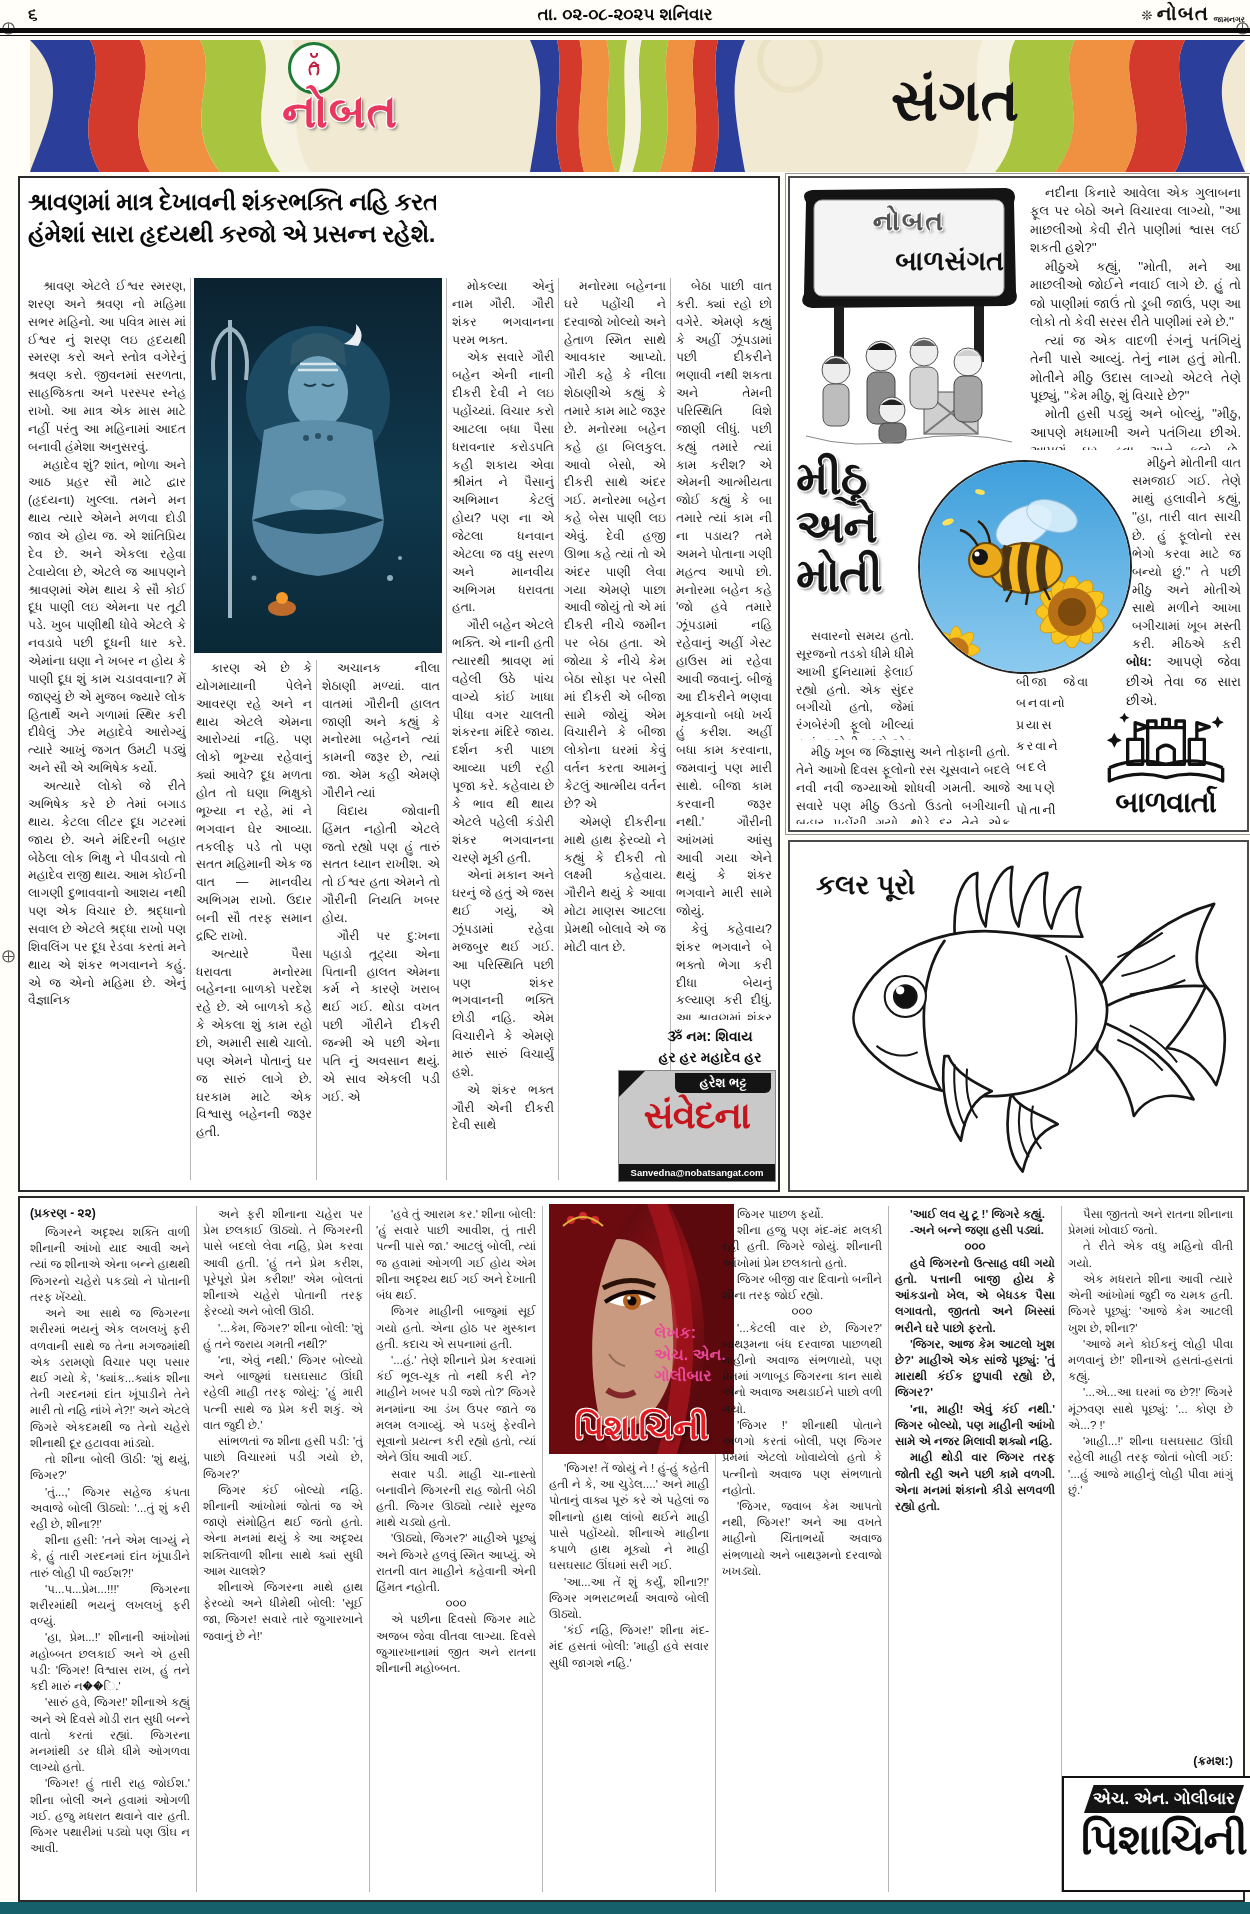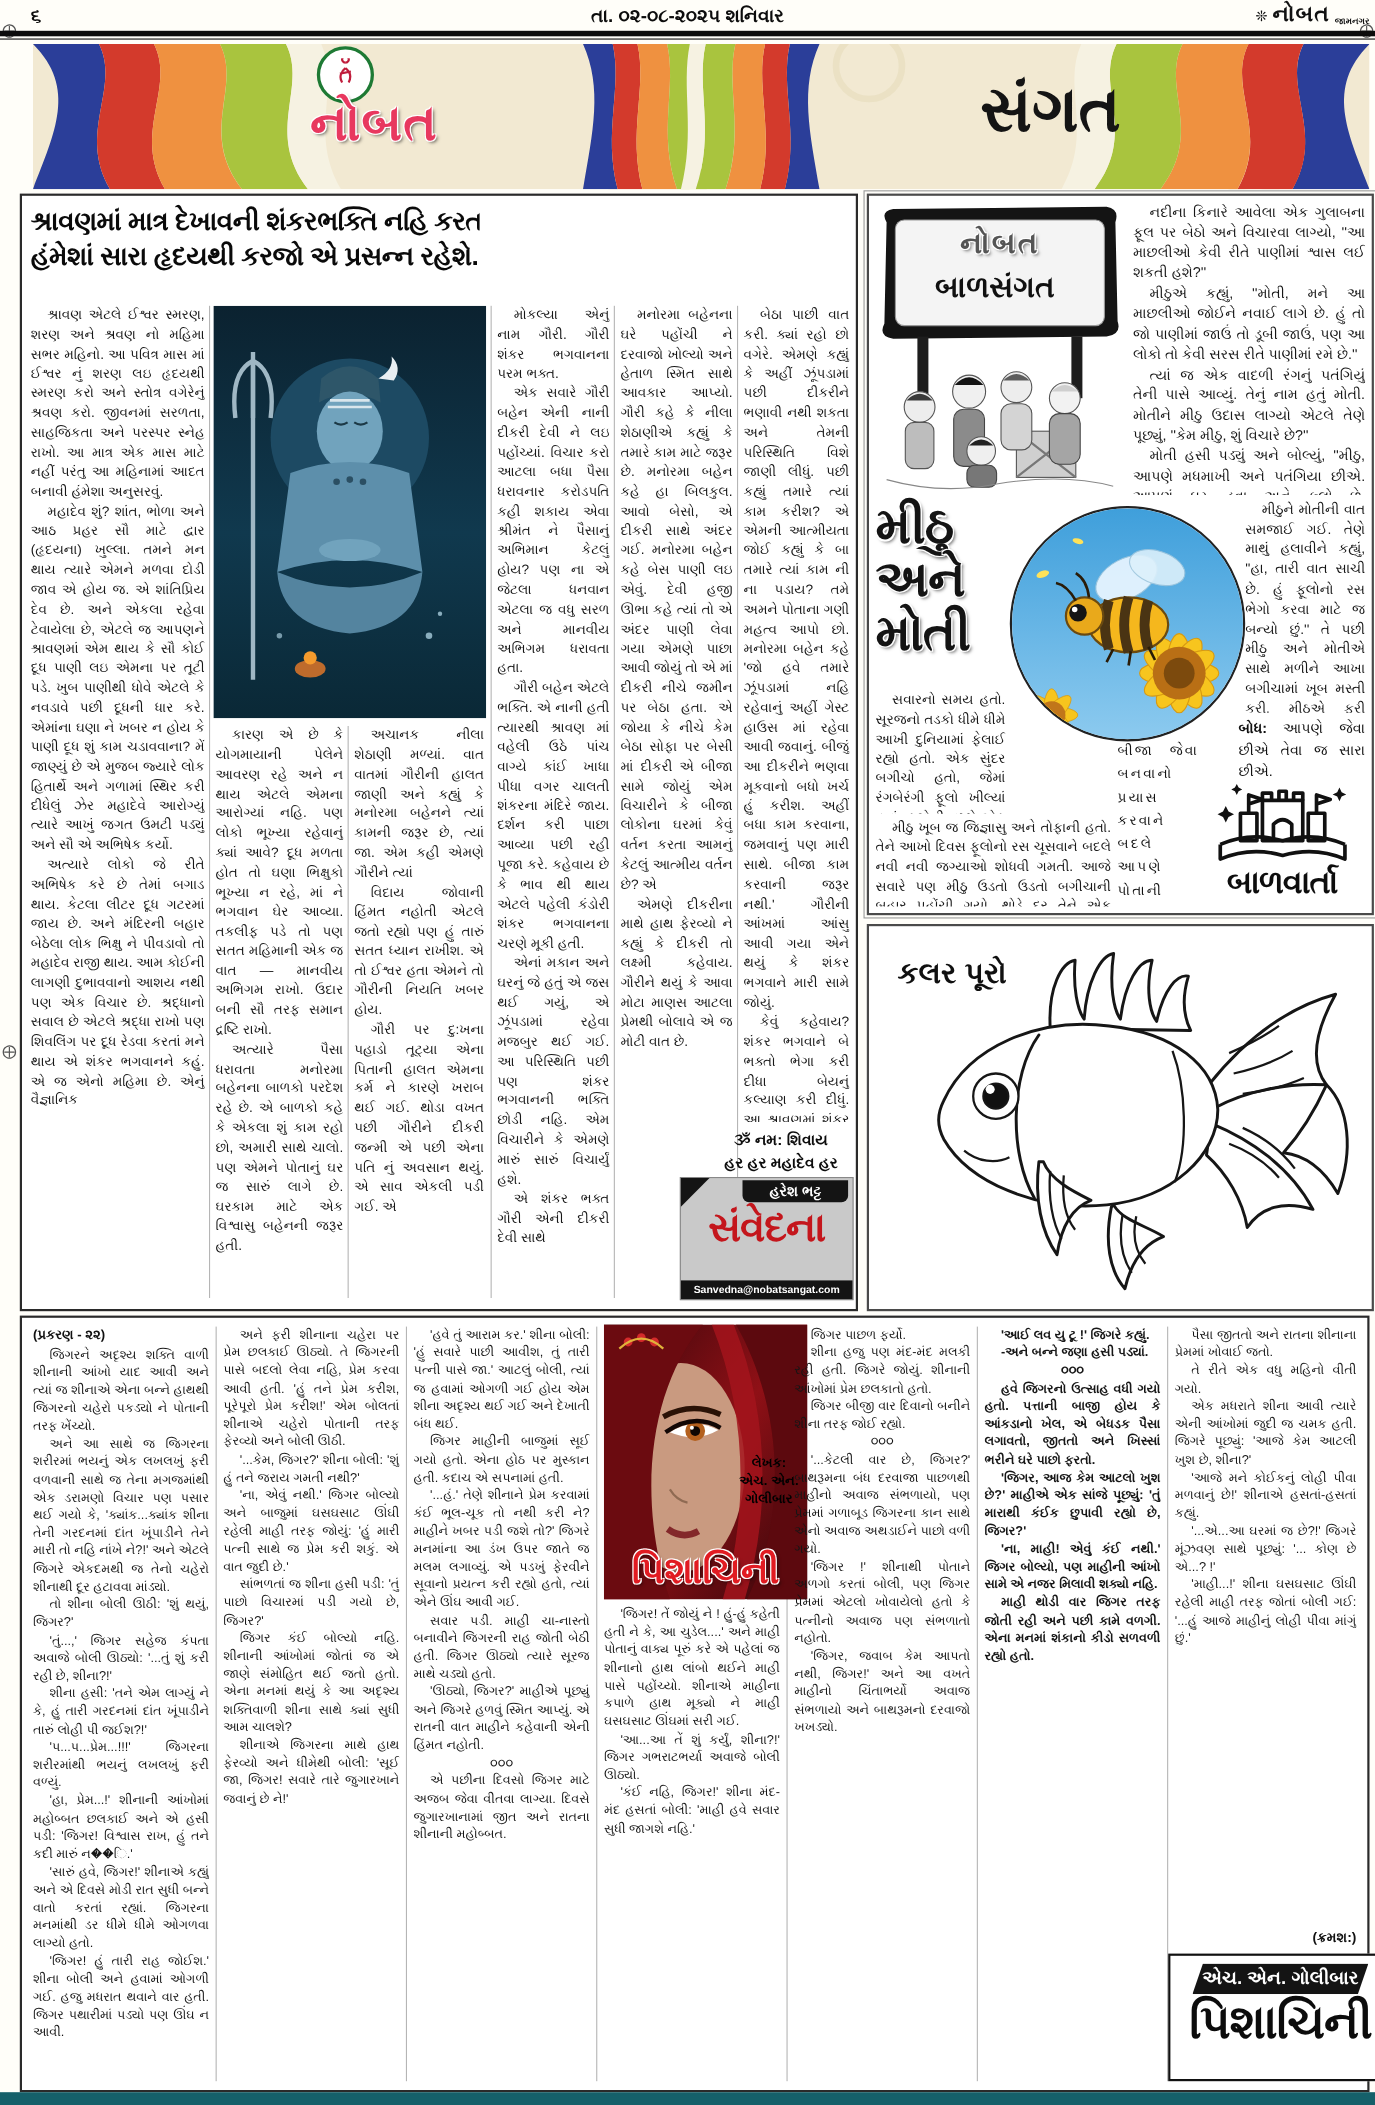--- a/index.html
+++ b/index.html
@@ -181,21 +181,21 @@
           <rect x="114" y="183" width="28" height="42" rx="9" fill="#d4d4d4" stroke="#555"></rect>
         <circle cx="172" cy="178" r="14" fill="#f2f2f2" stroke="#555"></circle>
           <path d="M160,172 q12,-12 24,0" fill="#cfcfcf"></path>
           <rect x="158" y="192" width="28" height="46" rx="9" fill="#a5a5a5" stroke="#444"></rect>
         <circle cx="96" cy="226" r="13" fill="#efefef" stroke="#555"></circle>
           <path d="M85,221 q11,-11 22,0" fill="#222"></path>
           <rect x="83" y="239" width="27" height="20" rx="7" fill="#777" stroke="#444"></rect>
         <path d="M10,252 q50,14 100,4 q60,-10 106,2" stroke="#888" fill="none"></path>
       </svg>
       <div class="abs outline-w" style="left:18px;top:22px;width:190px;text-align:center;font-size:27px;font-weight:900;color:#555;letter-spacing:2px;">નોબત</div>
-      <div class="abs" style="left:18px;top:62px;width:190px;text-align:left;font-size:27px;font-weight:900;color:#101010;padding-left:36px;">બાળસંગત</div>
+      <div class="abs" style="left:18px;top:62px;width:190px;text-align:right;font-size:27px;font-weight:900;color:#101010;">બાળસંગત</div>
     </div>
 
     <div class="col" style="left:240px;top:6px;width:211px;height:266px;font-size:13px;line-height:1.42;">
         <p>નદીના કિનારે આવેલા એક ગુલાબના ફૂલ પર બેઠો અને વિચારવા લાગ્યો, ''આ માછલીઓ કેવી રીતે પાણીમાં શ્વાસ લઈ શકતી હશે?''</p>
         <p>મીઠુએ કહ્યું, ''મોતી, મને આ માછલીઓ જોઈને નવાઈ લાગે છે. હું તો જો પાણીમાં જાઉં તો ડૂબી જાઉં, પણ આ લોકો તો કેવી સરસ રીતે પાણીમાં રમે છે.''</p>
         <p>ત્યાં જ એક વાદળી રંગનું પતંગિયું તેની પાસે આવ્યું. તેનું નામ હતું મોતી. મોતીને મીઠુ ઉદાસ લાગ્યો એટલે તેણે પૂછ્યું, ''કેમ મીઠુ, શું વિચારે છે?''</p>
         <p>મોતી હસી પડ્યું અને બોલ્યું, ''મીઠુ, આપણે મધમાખી અને પતંગિયા છીએ. આપણું ઘર હવા અને ફૂલો છે. માછલીઓનું ઘર પાણી છે. આપણે બધા અલગ અલગ છીએ, પણ બધાનું પોતપોતાનું આગવું સ્થાન છે. જો તું પાણીમાં રહી શકે તો પછી ફૂલોમાંથી મધ કોણ લાવે? અને જો માછલીઓ બહાર આવી જાય તો પછી પાણીમાં કોણ રમે?''</p>
       </div>
 
     <div class="abs bigtitle" style="left:6px;top:276px;width:150px;font-size:46px;z-index:3;">
@@ -372,21 +372,21 @@
           <circle cx="80" cy="94" r="1.8" fill="#fff"></circle>
         <path d="M56,98 Q82,80 106,94" stroke="#120705" stroke-width="4" fill="none"></path>
         <path d="M54,84 Q80,70 106,82" stroke="#2a1206" stroke-width="5" fill="none"></path>
         <path d="M60,150 q6,10 16,12" stroke="#8f6a52" stroke-width="2" fill="none"></path>
         <path d="M58,186 q14,10 28,2" stroke="#83282a" stroke-width="6" fill="none"></path>
         <circle cx="22" cy="16" r="4" fill="#d42b2b"></circle>
           <circle cx="34" cy="12" r="4" fill="#d42b2b"></circle>
           <circle cx="46" cy="16" r="4" fill="#d42b2b"></circle>
           <path d="M14,22 Q34,4 54,22" stroke="#e0b23a" stroke-width="2" fill="none"></path>
       </svg>
-      <div class="abs" style="right:8px;top:118px;text-align:center;color:#000000;font-weight:900;font-size:12px;line-height:1.35;">
+      <div class="abs" style="right:8px;top:118px;text-align:left;color:#ec4899;font-weight:900;font-size:16px;line-height:1.35;">
         <div>લેખક:</div>
         <div>એચ. એન.</div>
         <div>ગોલીબાર</div>
       </div>
       <div class="abs outline-w" style="left:0;bottom:6px;width:185px;text-align:center;font-size:34px;font-weight:900;color:#e11b22;">પિશાચિની</div>
     </div>
 
     <div class="col small" style="left:529px;top:262px;width:160px;height:428px;">
         <p>'જિગર! તેં જોયું ને ! હું-હું કહેતી હતી ને કે, આ ચુડેલ....' અને માહી પોતાનું વાક્ય પૂરું કરે એ પહેલાં જ શીનાનો હાથ લાંબો થઈને માહી પાસે પહોંચ્યો. શીનાએ માહીના કપાળે હાથ મૂક્યો ને માહી ઘસઘસાટ ઊંઘમાં સરી ગઈ.</p>
         <p>'આ...આ તેં શું કર્યું, શીના?!' જિગર ગભરાટભર્યા અવાજે બોલી ઊઠ્યો.</p>

